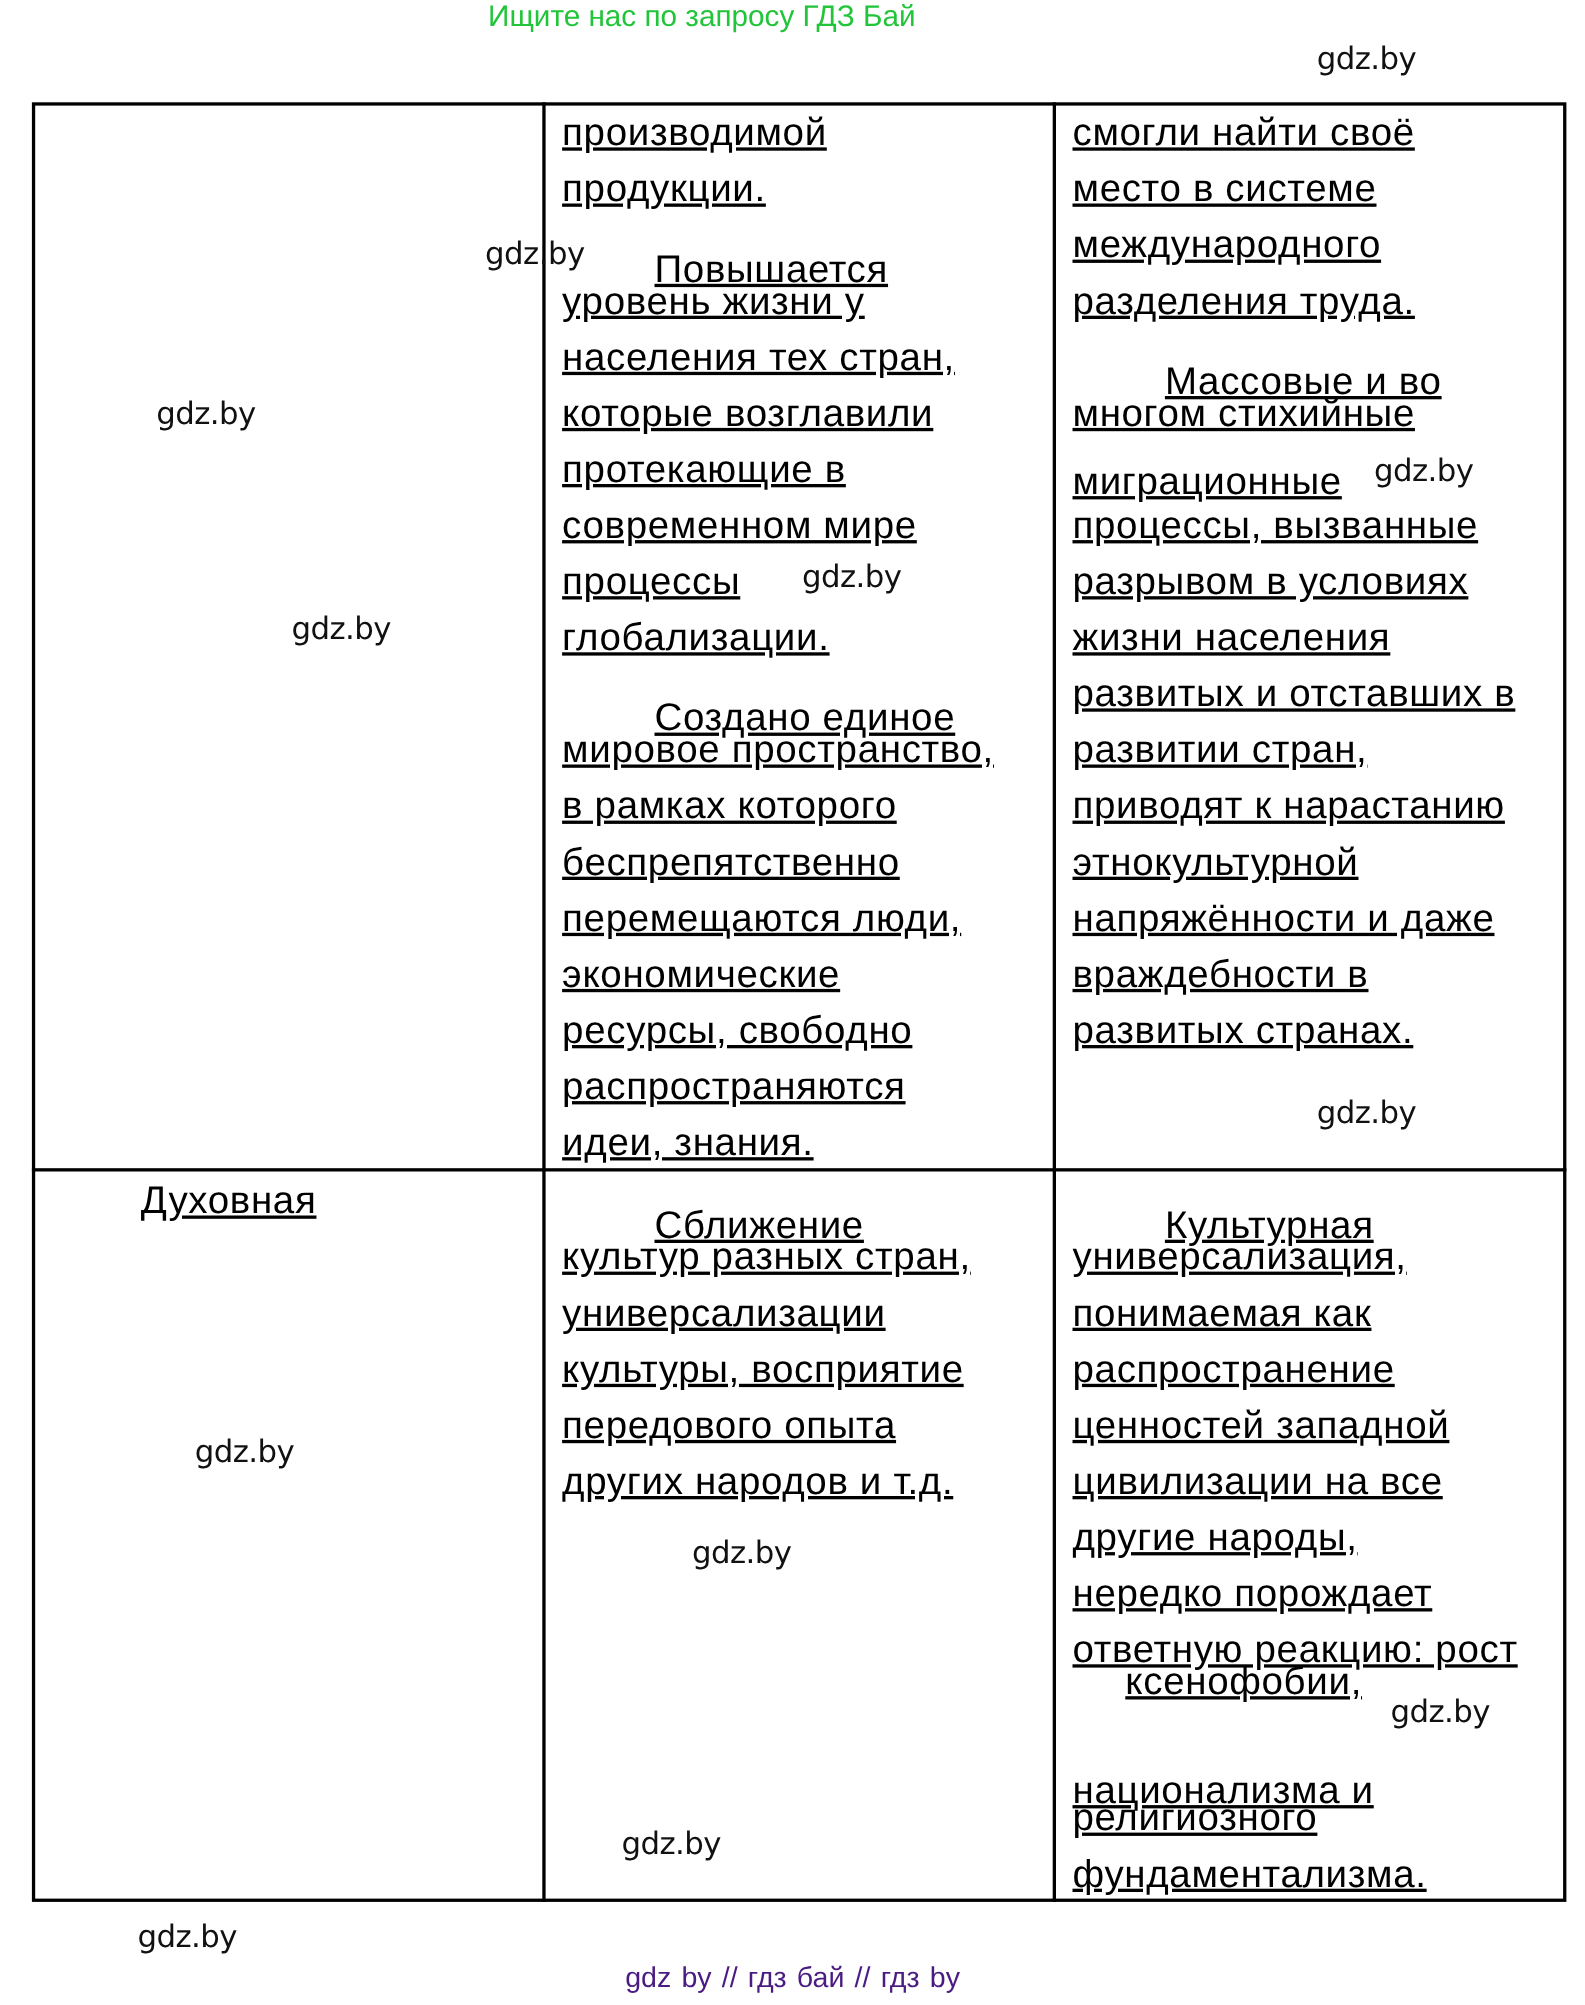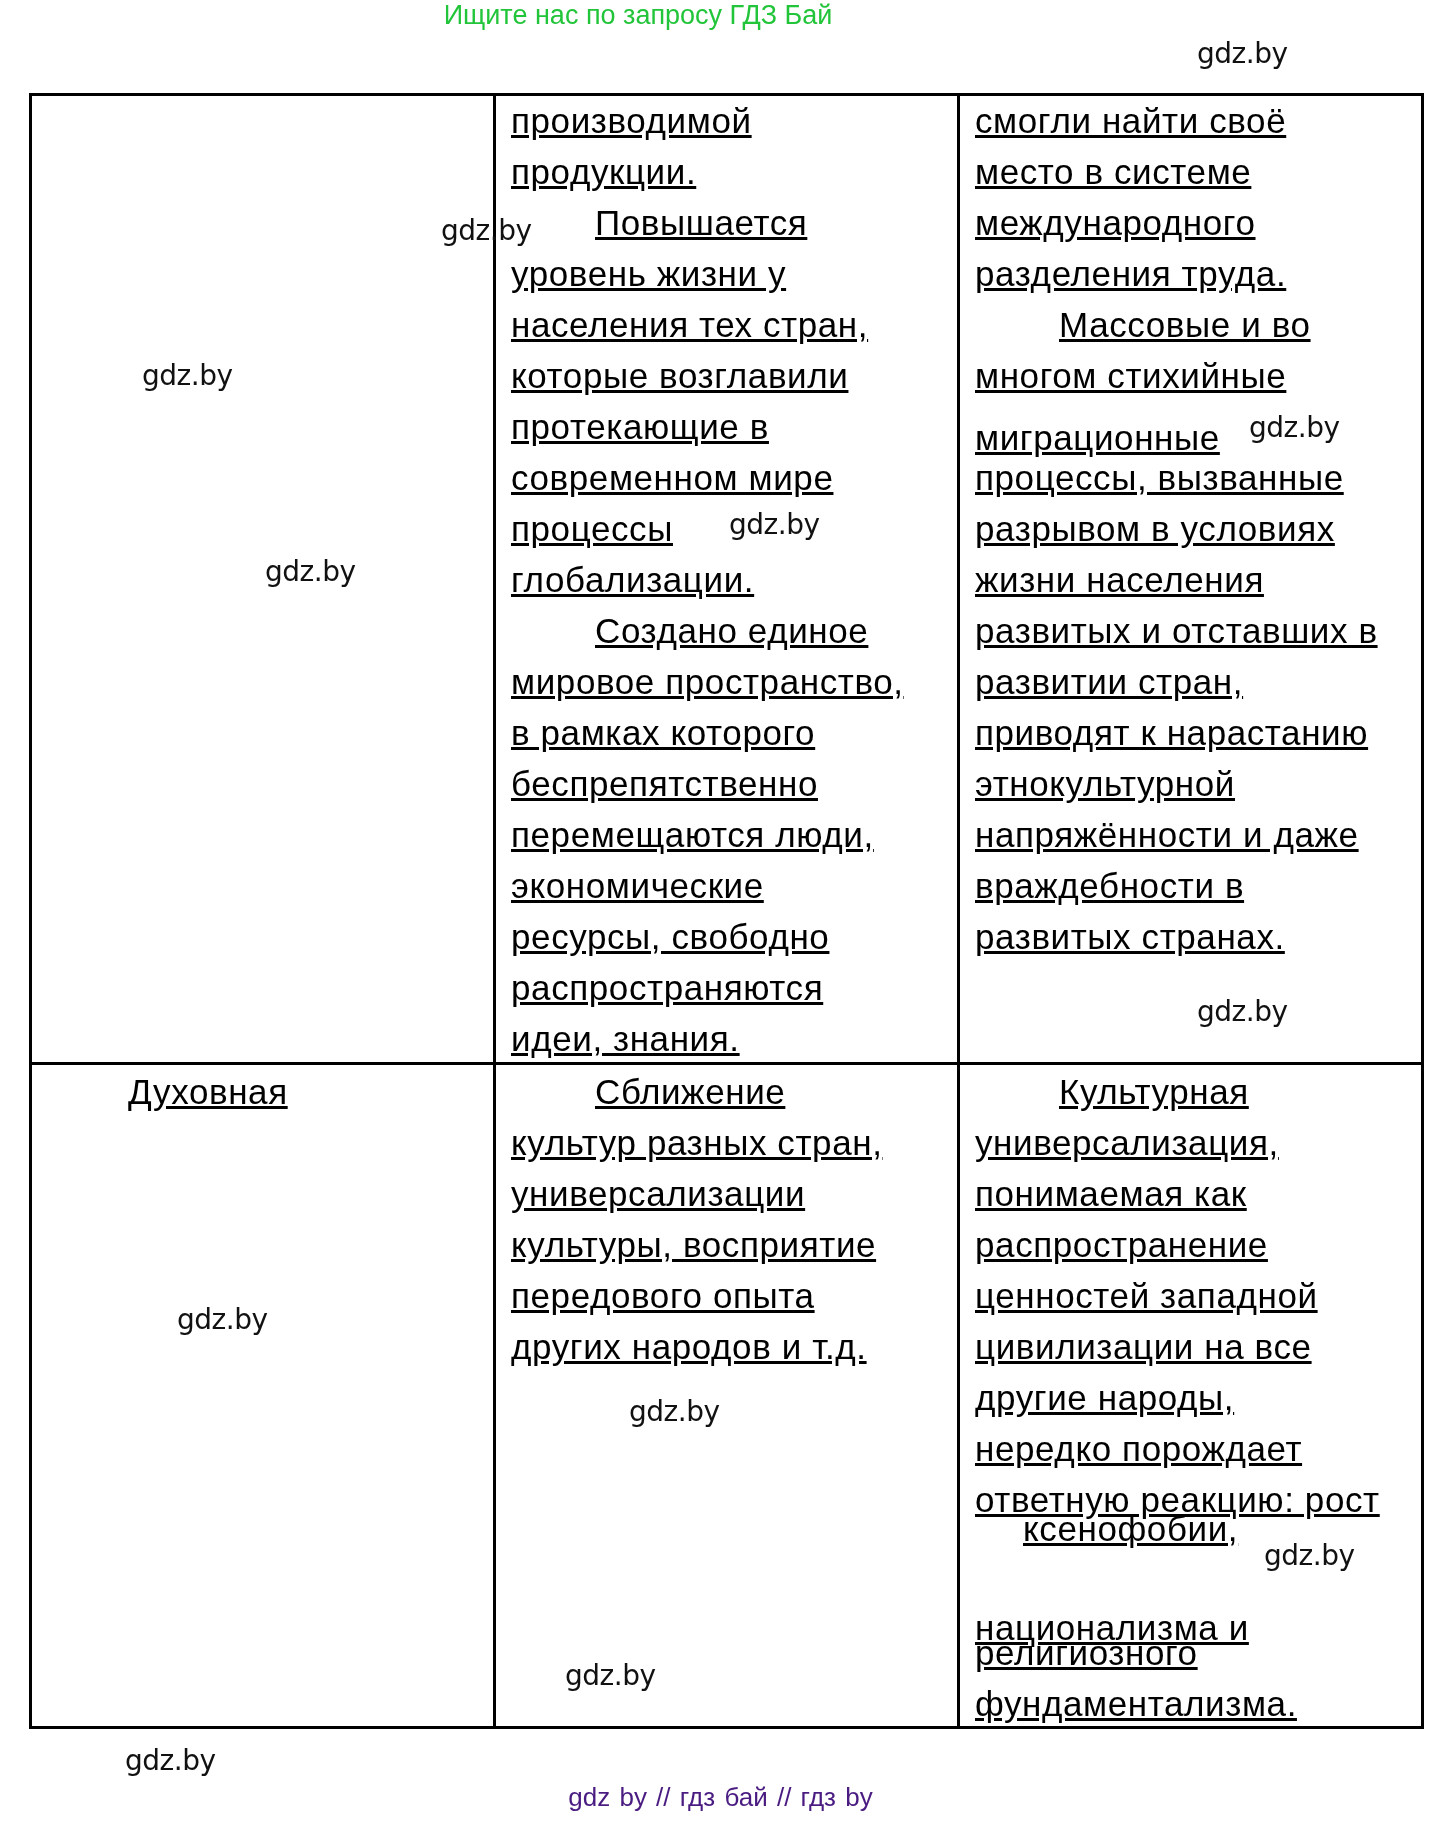--- a/index.html
+++ b/index.html
@@ -10,21 +10,21 @@
   .wm { position: absolute; font-family: "DejaVu Sans", sans-serif; font-size: 28px; color: #111;
         line-height: 32px; white-space: nowrap; letter-spacing: -0.5px; }
   .tbl { position: absolute; left: 29px; top: 93px; width: 1395px; height: 1636px;
          border: 3px solid #000; box-sizing: border-box; }
   .vline { position: absolute; top: 93px; width: 3px; height: 1636px; background: #000; }
   .hline { position: absolute; left: 29px; width: 1395px; height: 3px; background: #000; }
   .cell { position: absolute; }
   .ln { position: absolute; left: 0; font-size: 35px; line-height: 51px; height: 51px;
         white-space: nowrap; letter-spacing: 0.6px; font-weight: 500;
         font-family: "Liberation Sans", sans-serif; text-decoration: underline; }
-  .ind { padding-left: 84px; }
+  .ind { padding-left: 84px; margin-top: 22px; }
   .footer { position: absolute; top: 1780px; left: 0; width: 1441px; text-align: center;
             font-size: 26px; color: #4a1c82; line-height: 34px; word-spacing: 2px; }
 </style>
 </head>
 <body>
 
 <div class="banner">Ищите нас по запросу ГДЗ Бай</div>
 
 <div class="wm" style="left:1197px; top:38px;">gdz.by</div>
 

